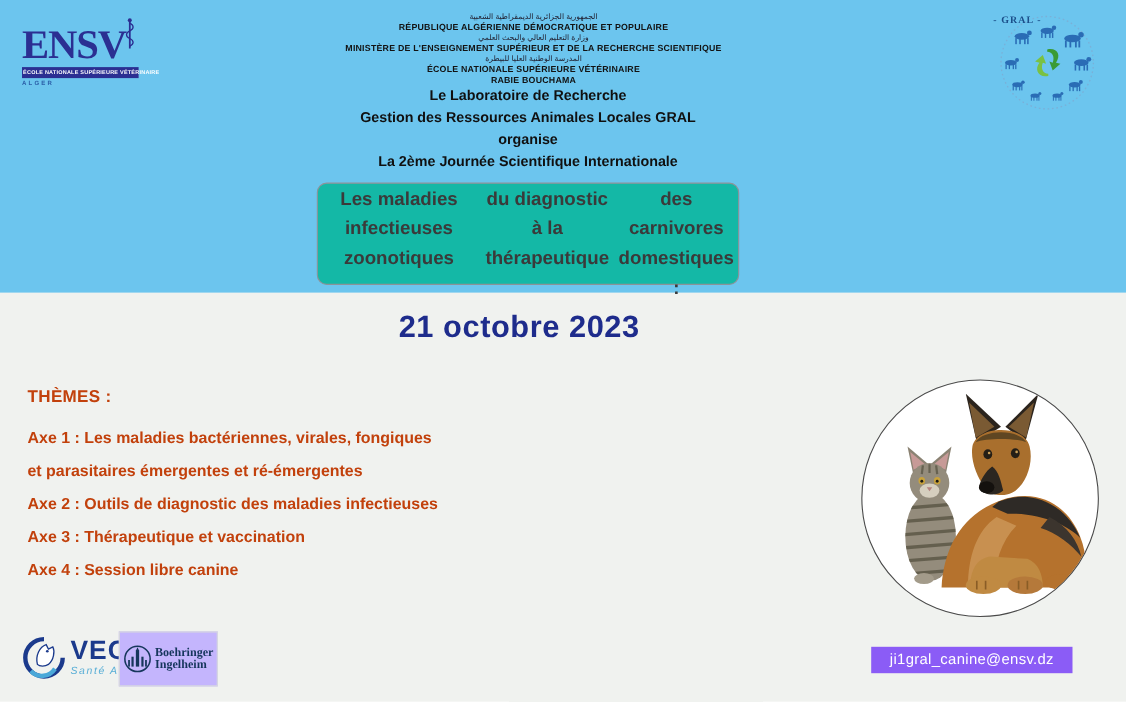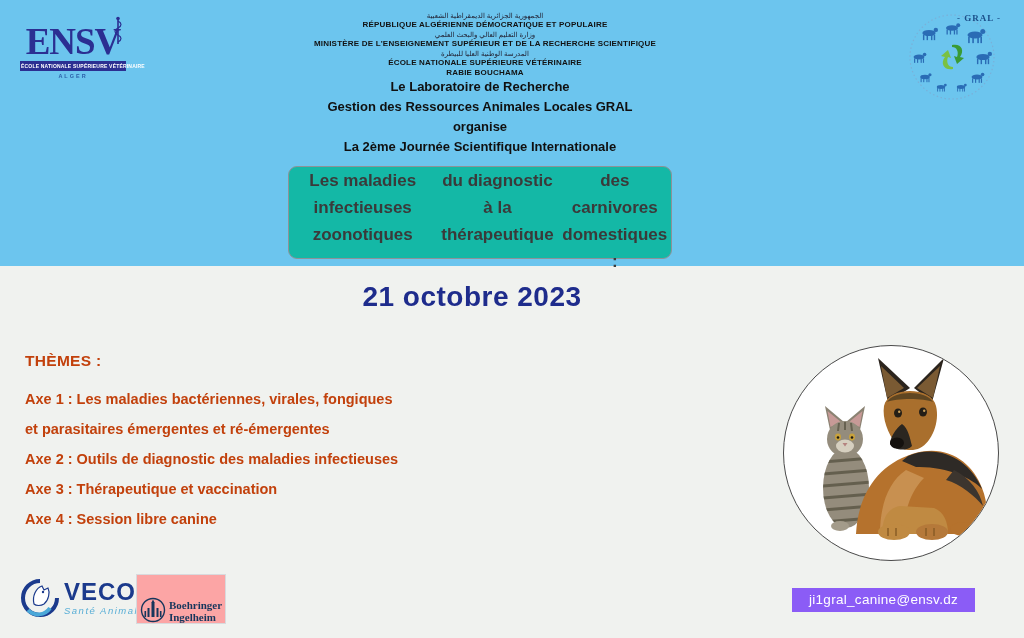--- a/index.html
+++ b/index.html
@@ -4,36 +4,36 @@
 <style>
   html,body{margin:0;padding:0;}
   .poster{
     position:relative;width:1024px;height:638px;overflow:hidden;
     font-family:"Liberation Sans",sans-serif;background:#f0f2ef;
   }
   
   .sky{position:absolute;left:0;top:0;width:1024px;height:266px;background:#6cc5ee;}
 
   
-  .ensv{position:absolute;left:20px;top:24px;width:106px;text-align:center;}
+  .ensv{position:absolute;left:20px;top:24px;width:106px;text-align:left;}
   .ensv-word{position:relative;color:#2b2f92;font-family:"Liberation Serif",serif;
     font-weight:bold;font-size:37px;line-height:36px;letter-spacing:-1px;}
   .ensv-cad{position:absolute;right:2px;top:-8px;}
   .ensv-banner{margin-top:1px;background:#2b2f92;color:#fff;font-size:5px;font-weight:bold;
     letter-spacing:.2px;padding:2px 1px;white-space:nowrap;}
   .ensv-city{color:#2b5fa8;font-size:5.5px;font-weight:bold;letter-spacing:2px;margin-top:2px;}
 
   
   .gov{position:absolute;left:180px;top:11px;width:610px;text-align:center;color:#121212;}
   .gov .ar{font-size:7px;line-height:9px;color:#223;}
   .gov .fr{font-size:8px;line-height:10px;font-weight:bold;letter-spacing:.2px;}
 
   
   .gral{position:absolute;left:903px;top:5px;width:98px;height:98px;}
-  .gral-label{position:absolute;left:0;top:8px;width:98px;text-align:right;
+  .gral-label{position:absolute;left:0;top:8px;width:98px;text-align:left;
     color:#1b4f8a;font-family:"Liberation Serif",serif;font-weight:bold;font-size:9px;letter-spacing:1px;}
 
   
   .intro{position:absolute;left:180px;top:77px;width:600px;text-align:center;
     color:#101010;font-weight:bold;font-size:13px;line-height:20px;}
 
   
   .title-box{position:absolute;left:288px;top:166px;width:382px;height:91px;
     background:#14b8a6;border:1px solid #8d9298;border-radius:9px;
     display:flex;flex-direction:row;justify-content:center;
@@ -50,22 +50,22 @@
   
   .photo{position:absolute;left:783px;top:345px;width:214px;height:214px;border-radius:50%;
     background:#ffffff;border:1px solid #4a4a4a;overflow:hidden;}
 
   
   .veco{position:absolute;left:20px;top:578px;display:flex;align-items:center;}
   .veco-txt{margin-left:4px;line-height:1;}
   .veco-name{color:#1b3a8c;font-weight:bold;font-size:24px;letter-spacing:1px;}
   .veco-tag{color:#58aed6;font-size:9.5px;font-style:italic;letter-spacing:1.5px;margin-top:2px;}
 
-  .boeh{position:absolute;left:136px;top:574px;width:88px;height:48px;background:#fca5a5;
-    border:1px solid #d8dadd;display:flex;align-items:flex-end;justify-content:center;}
+  .boeh{position:absolute;left:108px;top:574px;width:88px;height:48px;background:#c4b5fd;
+    border:1px solid #d8dadd;display:flex;align-items:center;justify-content:center;}
   .boeh-txt{color:#16365c;font-family:"Liberation Serif",serif;font-weight:bold;
     font-size:11px;line-height:11.5px;margin-left:3px;}
 
   .email-box{position:absolute;left:792px;top:588px;width:183px;height:24px;background:#8b5cf6;
     color:#ffffff;font-weight:normal;font-size:13.5px;line-height:24px;text-align:center;letter-spacing:.3px;}
 </style>
 </head>
 <body>
 
 <div class="poster">

